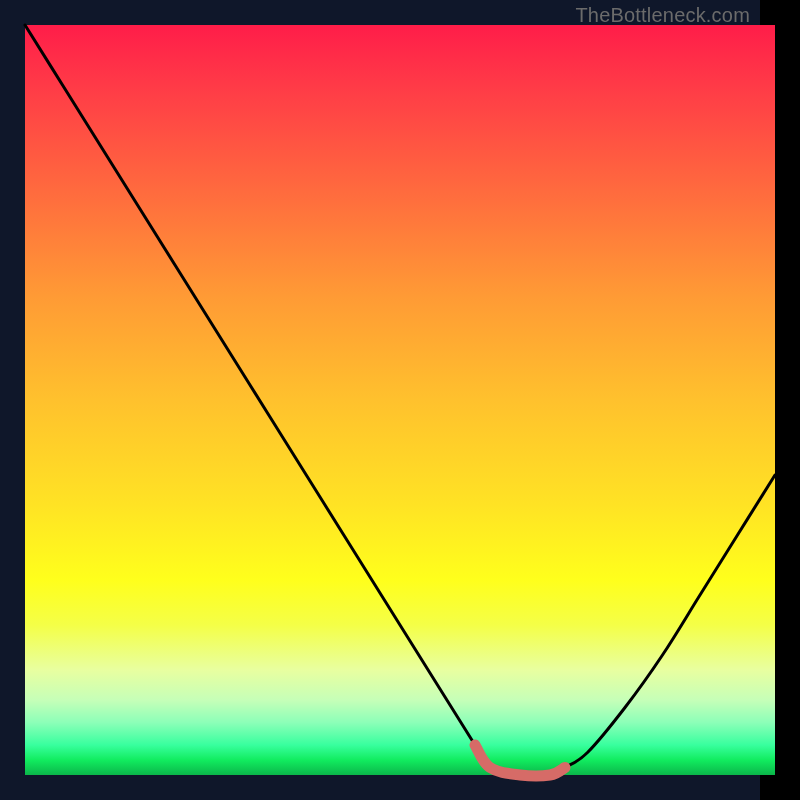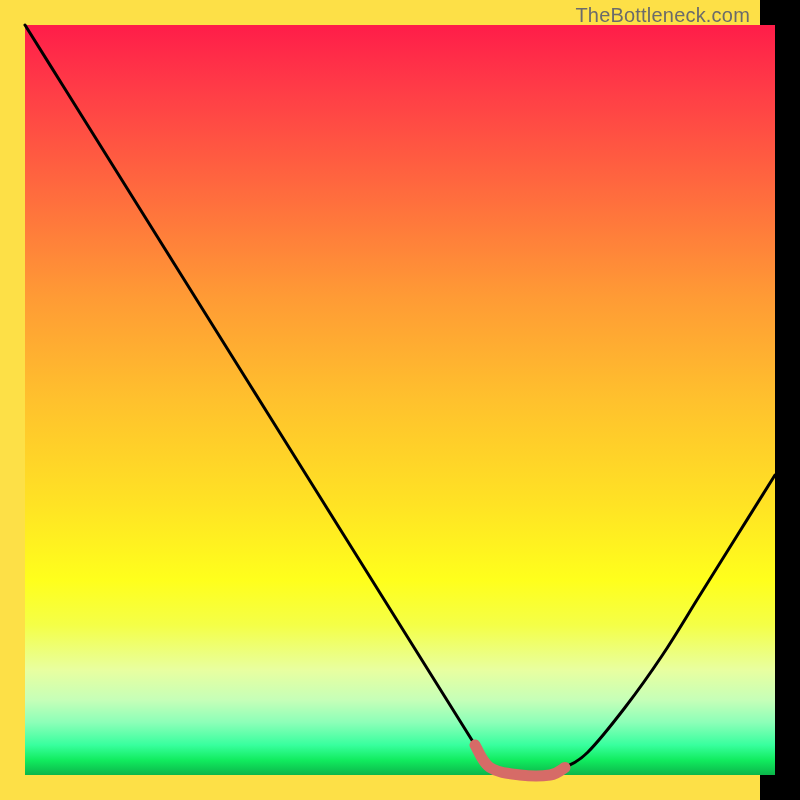--- a/index.html
+++ b/index.html
@@ -7,21 +7,21 @@
     padding: 0;
     width: 800px;
     height: 800px;
     background: #000;
     font-family: Arial, Helvetica, sans-serif;
   }
   .frame {
     position: relative;
     width: 760px;
     height: 800px;
-    background: #fde047;
+    background: #0f172a;
   }
   .plot-area {
     position: absolute;
     left: 25px;
     top: 25px;
     width: 750px;
     height: 750px;
     
     background: linear-gradient(to bottom,
       #ff1d49 0%,

